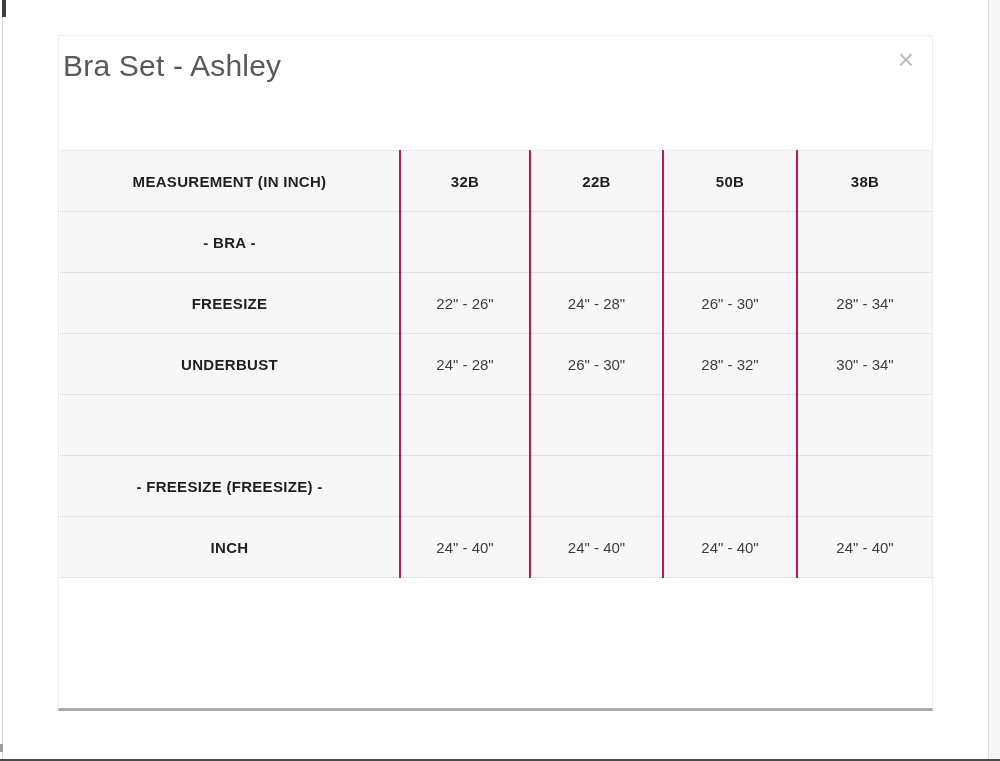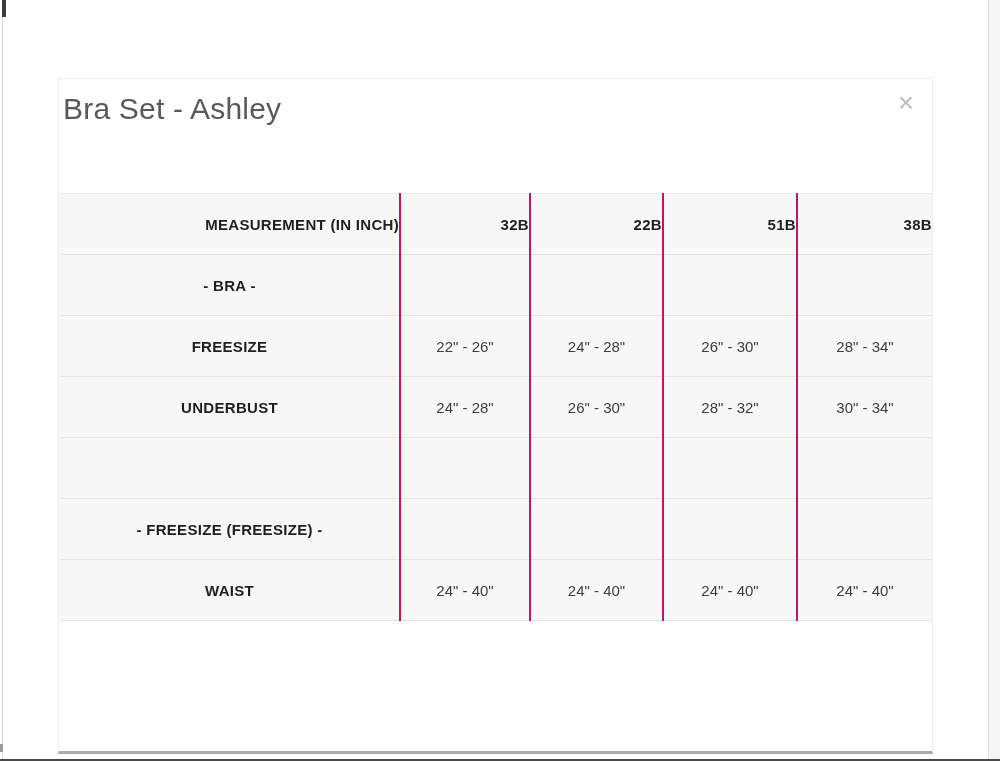--- a/index.html
+++ b/index.html
@@ -18,21 +18,20 @@
   .bottom-edge-line { position: absolute; left: 0; bottom: 0; width: 100%; height: 2px; background: #4a4a4a; }
   .scrollbar-track { position: absolute; right: 0; top: 0; width: 12px; height: 100%; background: #f6f6f6; border-left: 1px solid #dddddd; }
 
   
   .modal {
     position: absolute; left: 58px; top: 35px;
     width: 875px; height: 676px;
     background: #ffffff;
     border: 1px solid #ededed;
     border-bottom: 3px solid #ababab;
-    margin-top: 43px;
   }
   .modal-header { position: relative; height: 114px; padding: 13px 0 0 4px; }
   .modal-title {
     font-size: 30px; font-weight: 400; color: #595959; letter-spacing: 0.2px;
   }
   .close-button {
     position: absolute; top: 8px; right: 10px;
     width: 32px; height: 32px; line-height: 32px;
     text-align: center; font-size: 28px; font-weight: 400;
     color: #bdbdbd; cursor: pointer; user-select: none;
@@ -45,21 +44,21 @@
     background: #f7f7f7;
     height: 61px;
     text-align: center; vertical-align: middle;
     font-size: 15px;
     border-bottom: 1px solid #e3e3e3;
   }
   table.size-chart thead th { border-top: 1px solid #ececec; }
   table.size-chart th + th,
   table.size-chart td + td { border-left: 2px solid #be185d; }
   table.size-chart th, .label-cell {
-    font-weight: bold; color: #1f1f1f; letter-spacing: 0.3px; text-align: right;
+    font-weight: bold; color: #1f1f1f; letter-spacing: 0.3px;
   }
   .value-cell { color: #3d3d3d; font-weight: 400; }
 </style>
 </head>
 <body>
 
 <div class="page">
 
   <div class="left-edge-line"></div>
   <div class="topleft-mark"></div>
@@ -81,21 +80,21 @@
           <col style="width:130px">
           <col style="width:133px">
           <col style="width:134px">
           <col style="width:135px">
         </colgroup>
         <thead>
           <tr>
             <th>MEASUREMENT (IN INCH)</th>
             <th>32B</th>
             <th>22B</th>
-            <th>51B</th>
+            <th>50B</th>
             <th>38B</th>
           </tr>
         </thead>
         <tbody>
             <tr>
               <td class="label-cell">- BRA -</td>
               <td class="value-cell"></td>
               <td class="value-cell"></td>
               <td class="value-cell"></td>
               <td class="value-cell"></td>
@@ -122,21 +121,21 @@
               <td class="value-cell"></td>
             </tr>
             <tr>
               <td class="label-cell">- FREESIZE (FREESIZE) -</td>
               <td class="value-cell"></td>
               <td class="value-cell"></td>
               <td class="value-cell"></td>
               <td class="value-cell"></td>
             </tr>
             <tr>
-              <td class="label-cell">WAIST</td>
+              <td class="label-cell">INCH</td>
               <td class="value-cell">24" - 40"</td>
               <td class="value-cell">24" - 40"</td>
               <td class="value-cell">24" - 40"</td>
               <td class="value-cell">24" - 40"</td>
             </tr>
           </tbody>
       </table>
     </div>
 
   </div>

